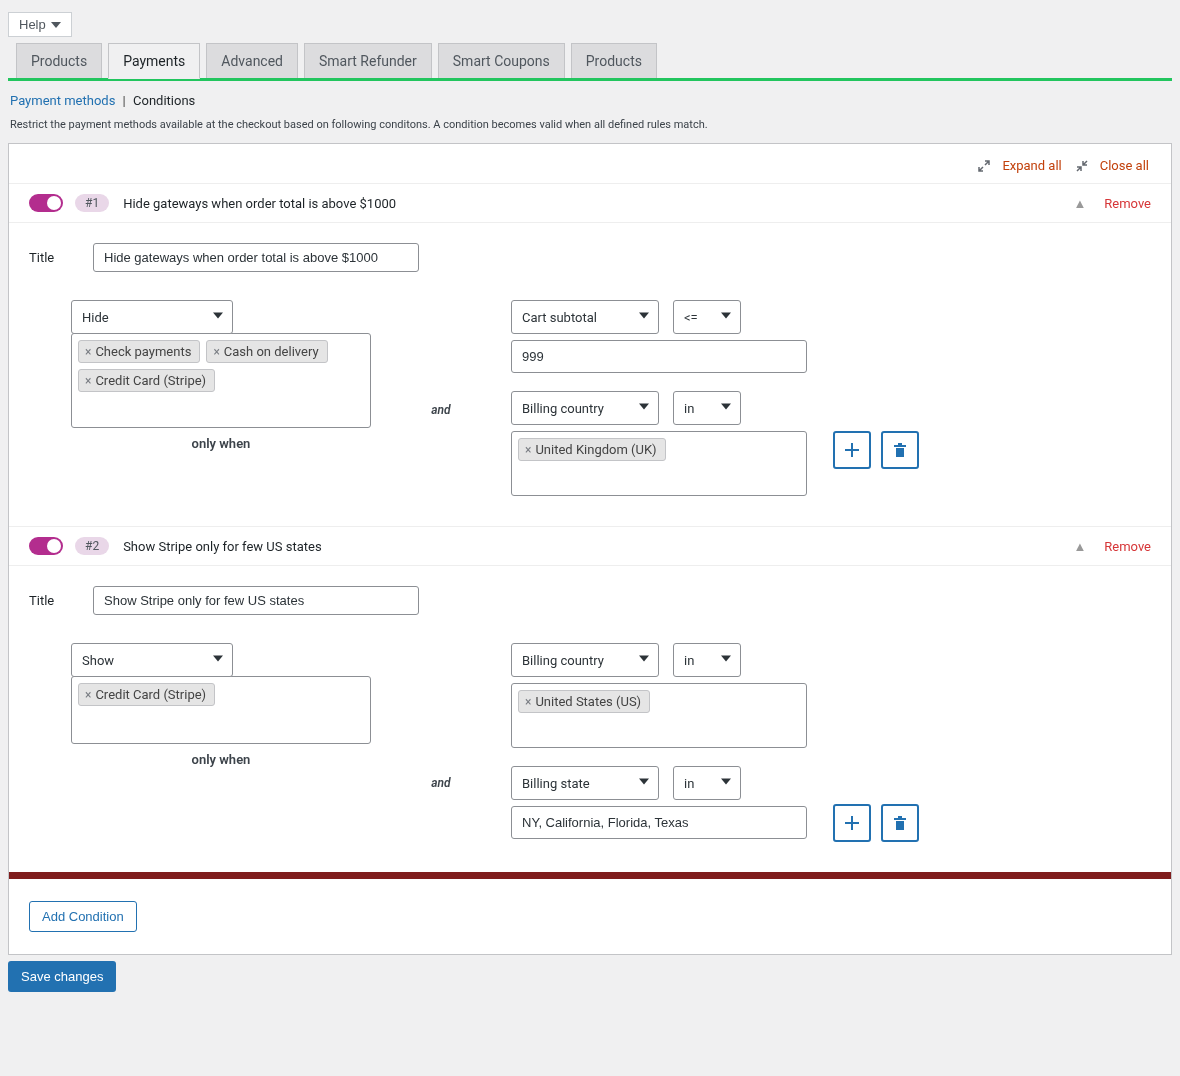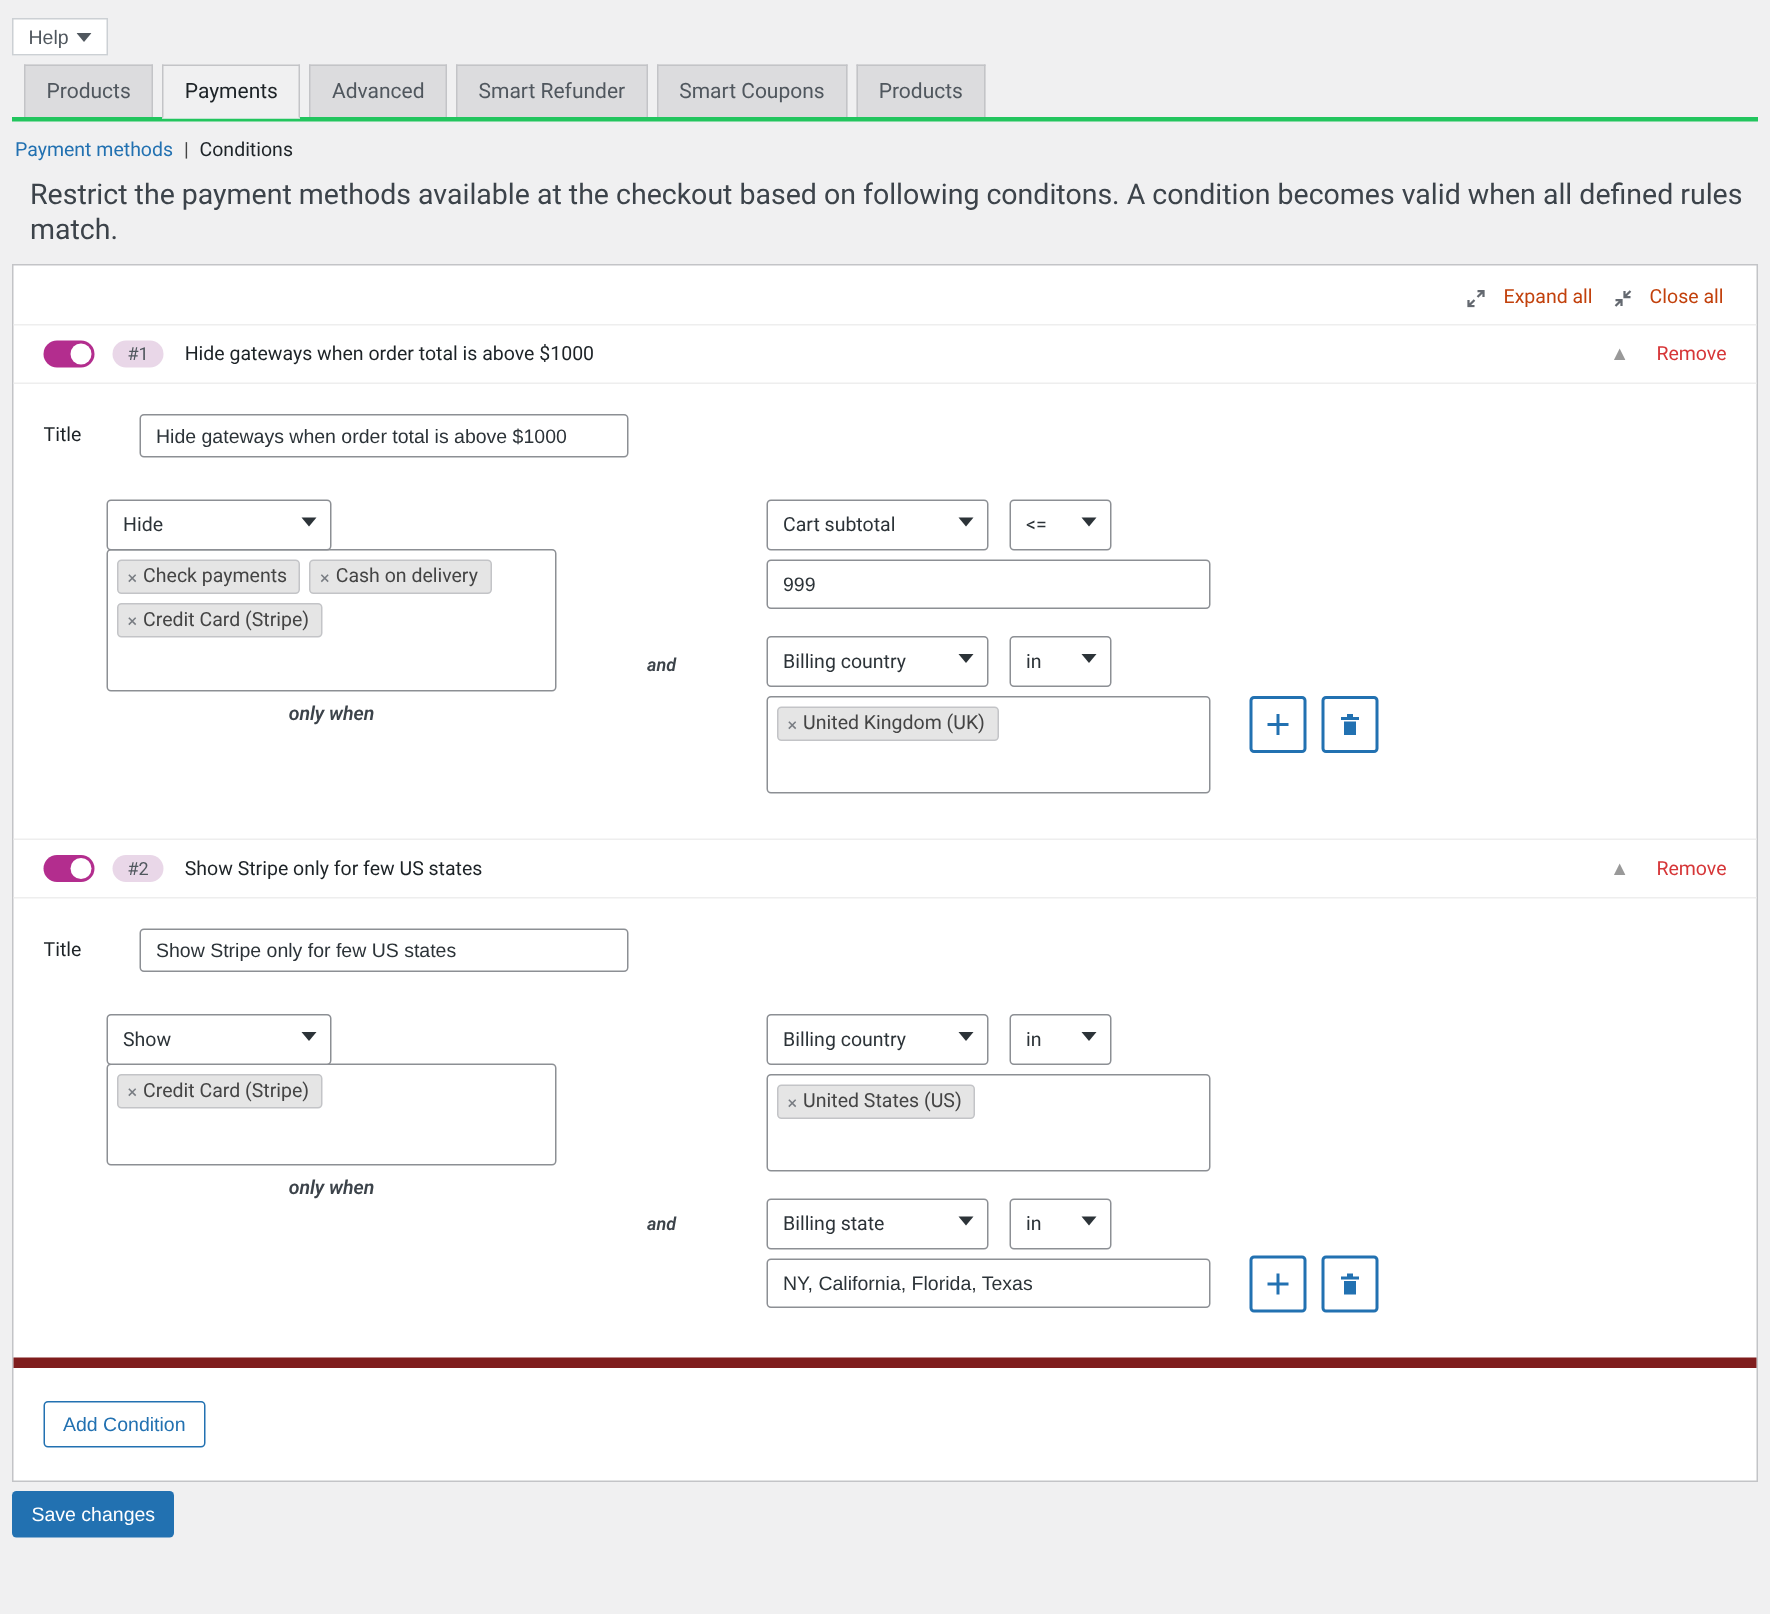--- a/index.html
+++ b/index.html
@@ -21,21 +21,21 @@
 }
 .tab {
   padding:9px 14px; border:1px solid #c3c4c7; border-bottom:none; background:#dcdcde; color:#50575e;
   margin-right:6px; cursor:pointer; font-size:14px;
 }
 .tab.active { background:#f0f0f1; color:#1d2327; border-bottom:1px solid #f0f0f1; margin-bottom:-1px;}
 .subnav { padding:12px 2px 10px; font-size:13px;}
 .subnav a { color:#2271b1; text-decoration:none; }
 .subnav .sep { color:#444; margin:0 4px;}
 .subnav .active { color:#1d2327;text-align:right;}
-.desc { padding:0 2px 12px; color:#3c434a; font-size:19px;margin-left:10px;}
+.desc { padding:0 2px 12px; color:#3c434a; font-size:11px;}
 .panel { background:#fff; border:1px solid #c3c4c7; padding:0;}
 .panel-top { display:flex; justify-content:flex-end; gap:14px; padding:14px 22px 10px; font-size:13px;}
 .panel-top a { color:#c2410c; text-decoration:none; cursor:pointer; display:flex; align-items:center; gap:12px;justify-content:center;}
 .panel-top svg { width:12px; height:12px; stroke:#646970; fill:none; stroke-width:1.5;}
 .condition-block { border-top:1px solid #eee;}
 .cond-header {
   display:flex; align-items:center; padding:10px 20px; border-bottom:1px solid #eee;
 }
 .toggle {
   width:34px; height:18px; background:#b32d8e; border-radius:10px; position:relative; cursor:pointer; flex-shrink:0;
@@ -50,30 +50,30 @@
 .remove { color:#d63638; cursor:pointer; font-size:13px;}
 .cond-body { padding:20px 20px 30px;}
 .title-row { display:flex; align-items:center; gap:32px; margin-bottom:28px;}
 .title-row label { font-size:13px; color:#1d2327; width:32px;}
 .text-input {
   border:1px solid #8c8f94; border-radius:3px; padding:6px 10px; width:326px; font-size:13px; color:#2c3338; background:#fff;
 }
 .rule-layout { display:flex; gap:0; align-items:flex-start; padding-left:42px;}
 .col-left { width:300px;}
 .col-mid { width:140px; display:flex; flex-direction:column; align-items:center; padding-top: 55px;}
-.only-when { font-style:italic; font-weight:600; color:#3c434a; font-size:13px; margin-top:8px; text-align:center;}
+.only-when { font-weight:600; color:#3c434a; font-size:13px; margin-top:8px; text-align:center;}
 .and-label { font-style:italic; font-weight:600; font-size:12px; color:#3c434a; margin-top:42px;}
 .col-right { flex:1; display:flex; flex-direction:column; gap:18px;}
 .select {
   border:1px solid #8c8f94; border-radius:3px; padding:6px 30px 6px 10px; font-size:13px; color:#2c3338; background:#fff;
   position:relative; cursor:pointer; display:inline-flex; align-items:center; min-height:34px;
 }
 .select .chev { position:absolute; right:8px; top:50%; transform:translateY(-50%);}
 .select .chev svg{ width:12px; height:12px; fill:#2c3338;}
-.sel-hide { width:150px; margin-bottom:0;}
+.sel-hide { width:162px; margin-bottom:0;}
 .tag-box {
   border:1px solid #8c8f94; border-radius:3px; padding:6px; min-height:95px; display:flex; flex-wrap:wrap; gap:6px; align-content:flex-start; background:#fff;
 }
 .tag {
   background:#e5e5e5; border:1px solid #c3c4c7; border-radius:3px; padding:3px 8px 3px 6px; font-size:13px; color:#444;
   display:flex; align-items:center; gap:4px;
 }
 .tag .x { color:#787c82; font-size:12px; cursor:pointer;}
 .rule-row { display:flex; gap:14px; align-items:flex-start;}
 .sel-field { width:148px;}

